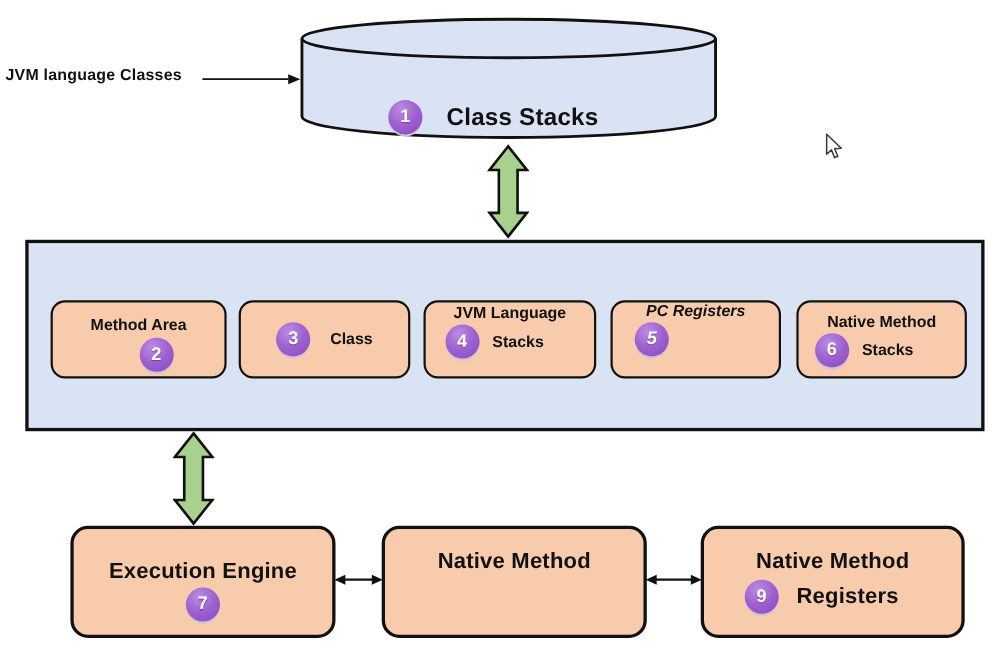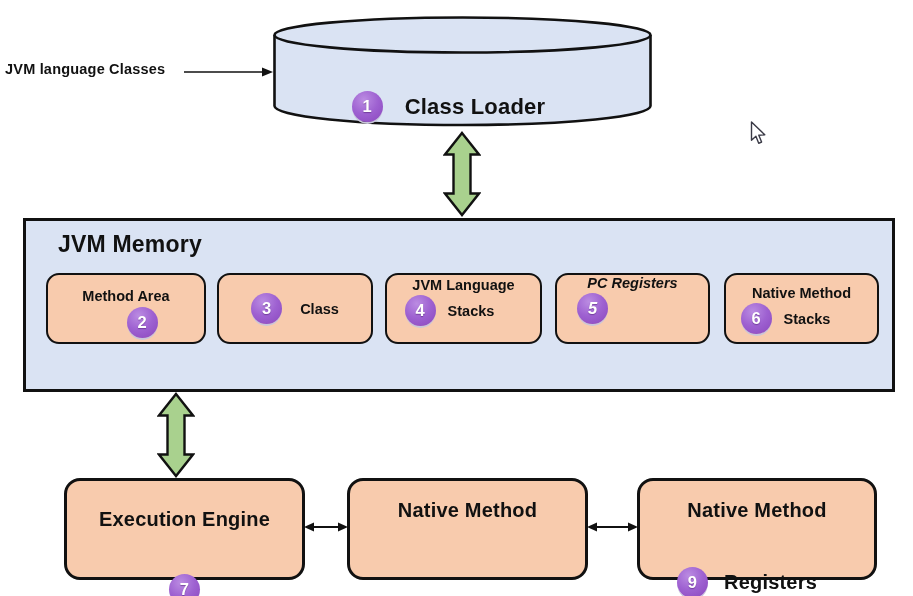--- a/index.html
+++ b/index.html
@@ -52,21 +52,21 @@
   .box-lang-stacks .line2{gap:12px;margin-top:2px;transform:translateX(-14px);}
   .box-pc-registers{left:529px;width:155px;padding-top:0;font-style:italic;}
   .box-pc-registers .badge{transform:translateX(-40px);margin-top:2px;}
   .box-nm-stacks{left:698px;width:155px;padding-top:10px;}
   .box-nm-stacks .line2{gap:12px;margin-top:2px;transform:translateX(-16px);}
 
   
   .bottom-box{
     position:absolute;top:478px;height:102px;box-sizing:border-box;
     background:var(--peach);border:3px solid var(--stroke);border-radius:16px;
-    font-size:20px;font-weight:bold;letter-spacing:.2px;gap:40px;
+    font-size:20px;font-weight:bold;letter-spacing:.2px;
   }
   .box-exec{left:64px;width:241px;padding-top:27px;}
   .box-exec .badge{margin-top:3px;}
   .box-nmi{left:347px;width:241px;padding-top:16px;}
   .box-nmi .line2{gap:12px;margin-top:3px;transform:translateX(10px);}
   .box-nml{left:637px;width:240px;padding-top:16px;}
   .box-nml .line2{gap:16px;margin-top:3px;transform:translateX(-10px);}
   .bottom-box .line1{line-height:1.35;}
 
   svg{display:block;}
@@ -84,32 +84,31 @@
     </svg>
   </div>
 
   <div class="abs cylinder">
     <svg width="381" height="112" viewBox="0 0 381 112">
       <path d="M2.5 20 L2.5 91 A188 19 0 0 0 378.5 91 L378.5 20" style="fill:var(--lavender);stroke:var(--stroke);stroke-width:2.6;"></path>
       <ellipse cx="190.5" cy="20" rx="188" ry="17.5" style="fill:var(--lavender);stroke:var(--stroke);stroke-width:2.6;"></ellipse>
     </svg>
     <div class="cyl-content">
       <div class="badge">1</div>
-      <div class="cyl-label">Class Loader</div>
+      <div class="cyl-label">Class Stacks</div>
     </div>
   </div>
 
   <div class="abs" style="left:443px;top:131px;">
     <svg width="38" height="86" viewBox="0 0 38 86">
       <path d="M19 2 L36 23.5 L27.5 23.5 L27.5 62.5 L36 62.5 L19 84 L2 62.5 L10.5 62.5 L10.5 23.5 L2 23.5 Z" style="fill:var(--green);stroke:var(--stroke);stroke-width:2.4;"></path>
     </svg>
   </div>
 
   <div class="abs jvm-memory">
-    <div class="abs jvm-title">JVM Memory</div>
 
     <div class="mem-box box-method-area col">
       <div>Method Area</div>
       <div class="badge">2</div>
     </div>
 
     <div class="mem-box box-heap row">
       <div class="badge">3</div>
       <div>Class</div>
     </div>

